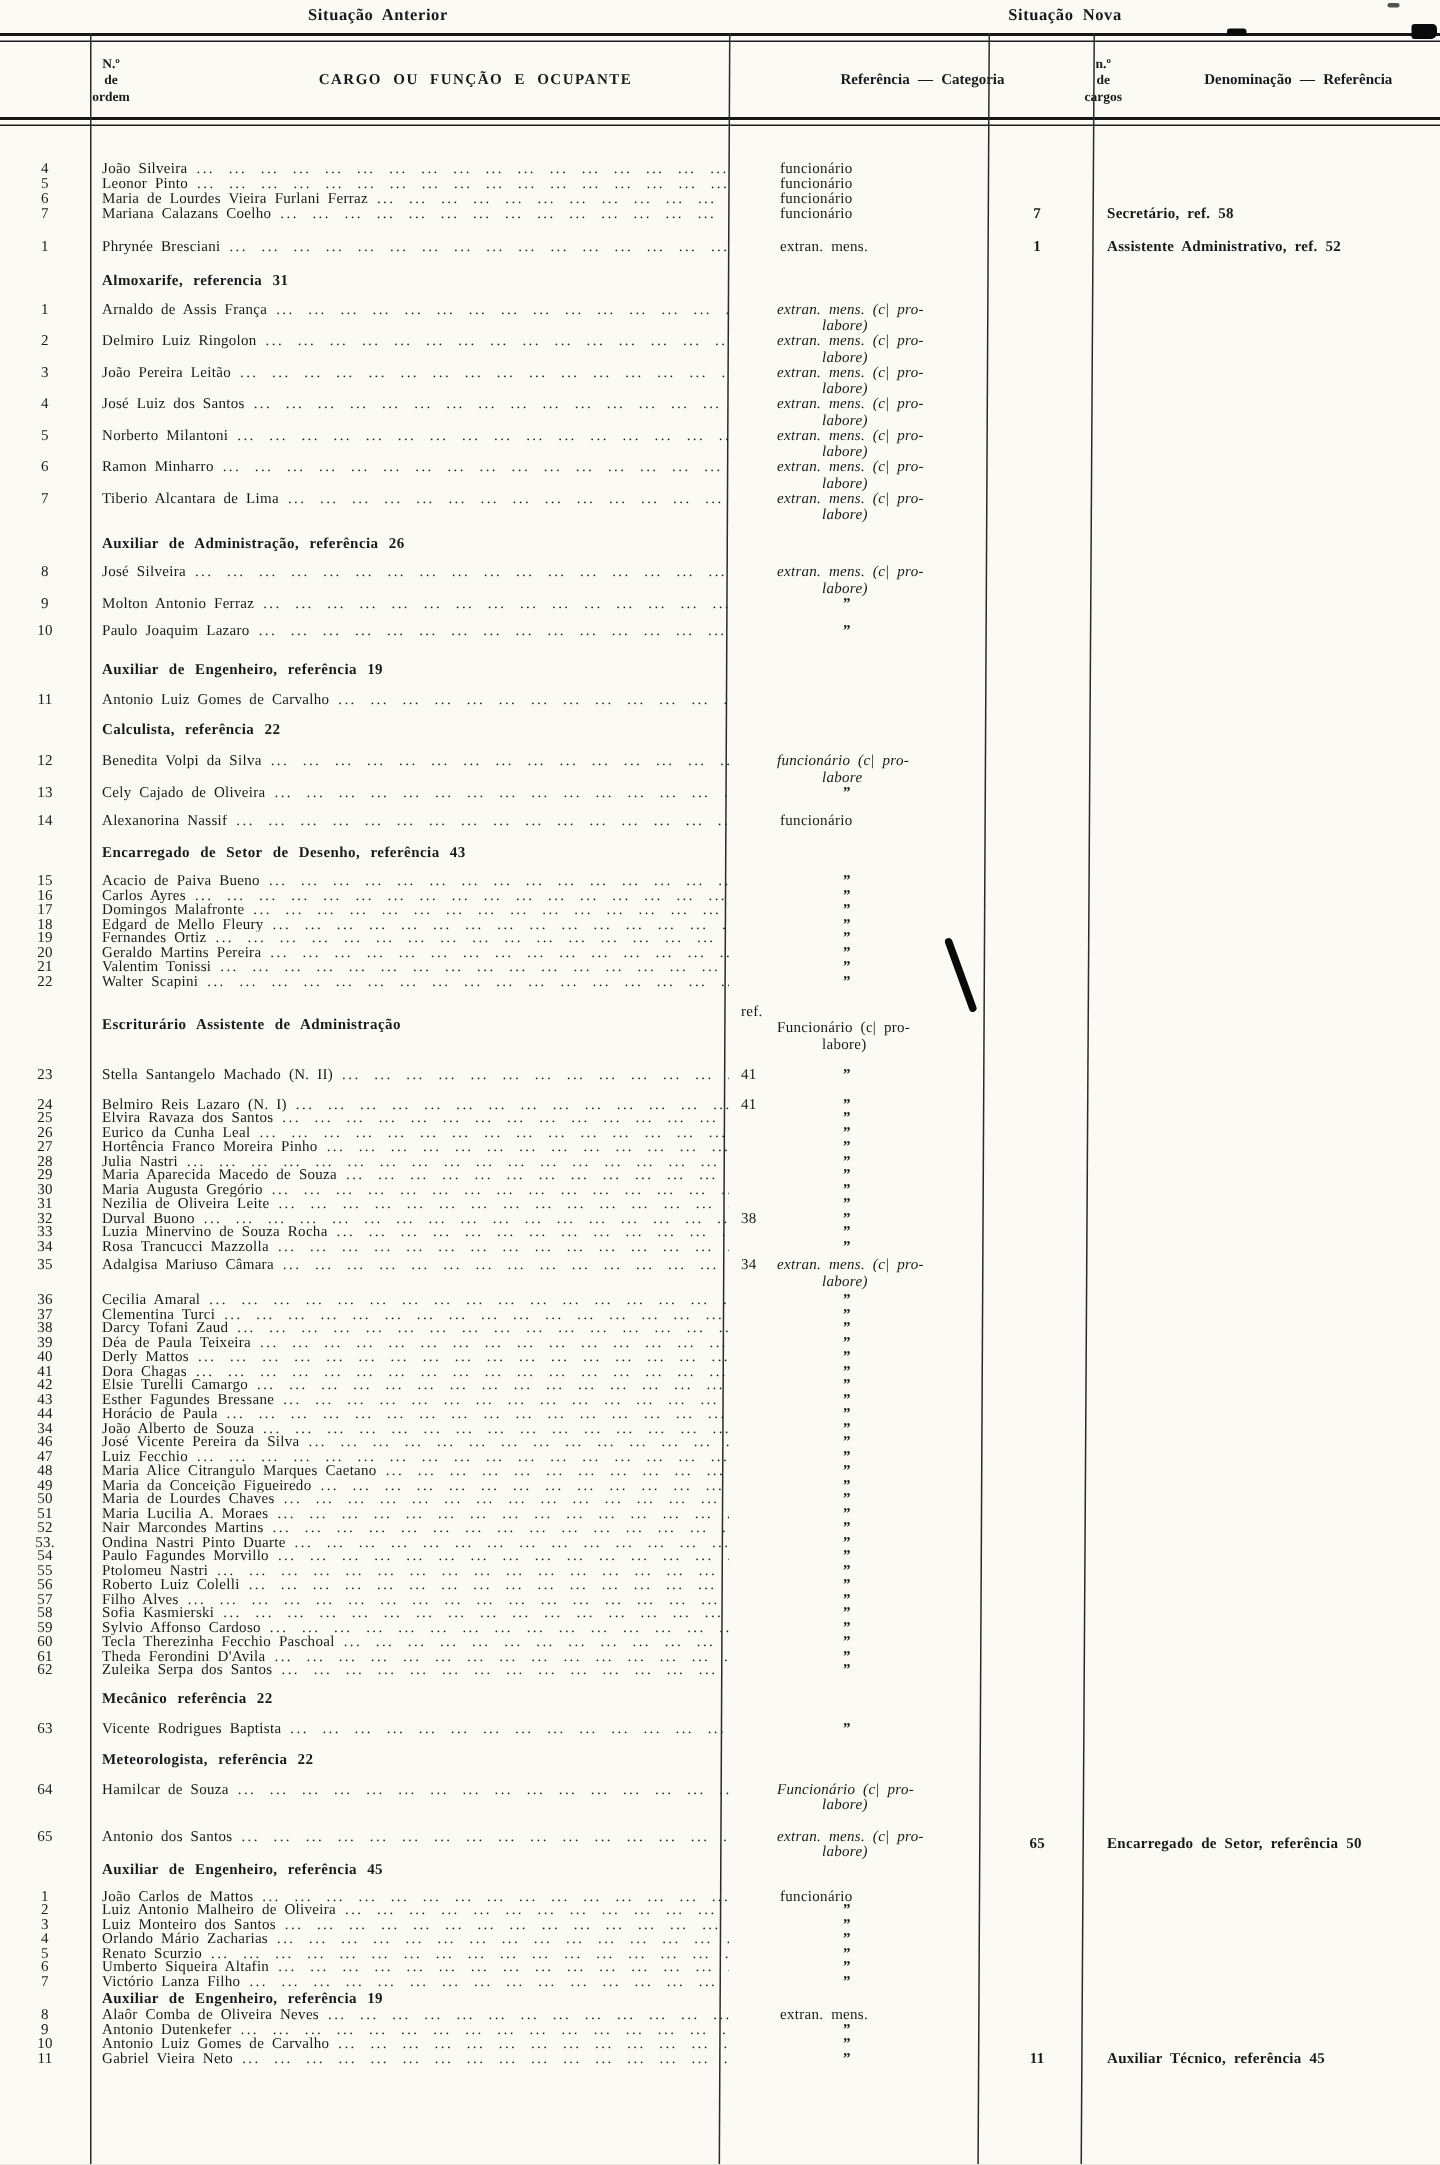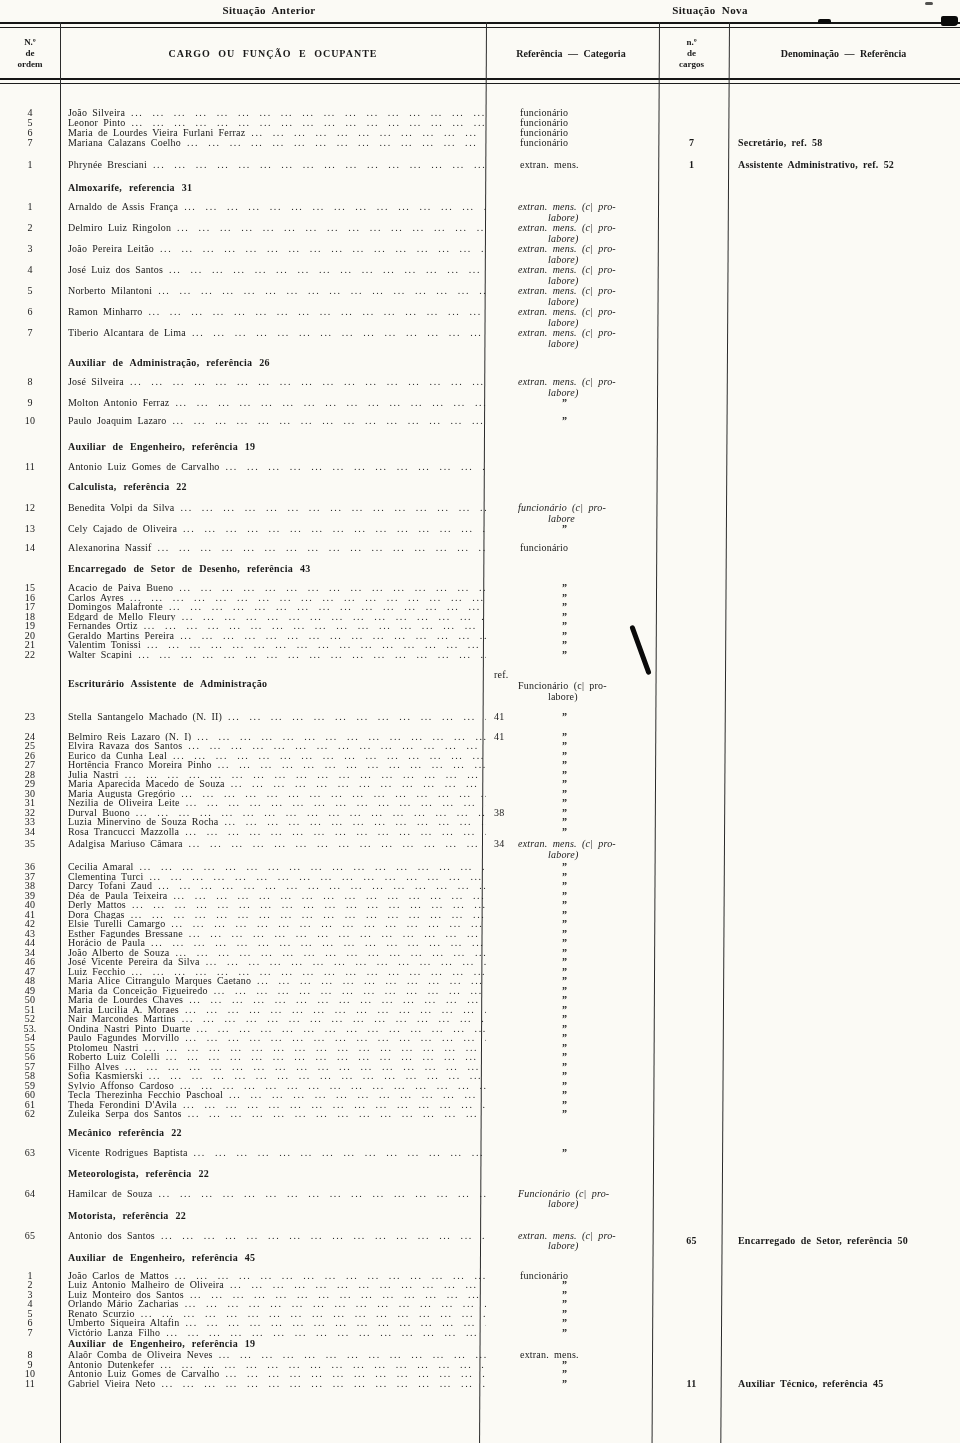--- a/index.html
+++ b/index.html
@@ -6,33 +6,33 @@
   .page{
     position:relative;width:960px;height:1443px;overflow:hidden;
     background:#fbfaf5;
     font-family:"Liberation Serif","DejaVu Serif",serif;
     color:#191919;
     -webkit-font-smoothing:antialiased;
   }
   
   .titlebar{position:relative;height:22px;}
   .t-left,.t-right{position:absolute;top:4px;font-weight:bold;font-size:11px;letter-spacing:.4px;word-spacing:3px;text-align:center;}
-  .t-left{left:17px;width:504px;}
+  .t-left{left:0;width:504px;}
   .t-right{left:486px;width:448px;}
   
   .dbl{height:6px;border-top:2.6px solid #161616;border-bottom:1.4px solid #1d1d1d;box-sizing:border-box;}
   
   .tablewrap{position:relative;height:1421px;overflow:hidden;}
   .vrule{position:absolute;top:0;bottom:0;width:1.3px;background:#2b2b2b;}
   .v1{left:60px;}
   .v2{left:486px;transform:rotate(.28deg);transform-origin:top;}
   .v3{left:659px;transform:rotate(.3deg);transform-origin:top;}
   .v4{left:729px;transform:rotate(.35deg);transform-origin:top;}
   
-  .colheads{display:flex;height:50px;align-items:center;font-weight:bold;}
+  .colheads{display:flex;height:50px;align-items:center;font-weight:bold;padding-left:44px;}
   .ch{box-sizing:border-box;text-align:center;}
   .chc1{width:60px;font-size:9px;line-height:11px;}
   .chc2{width:426px;font-size:10px;letter-spacing:1px;word-spacing:4px;}
   .chc3{width:170px;font-size:10px;word-spacing:3px;}
   .chc4{width:71px;font-size:9px;line-height:11px;}
   .chc5{flex:1;font-size:10px;word-spacing:3px;}
   
   .tbody{padding-top:12px;font-size:10px;}
   .sec{margin-top:10px;}
   .sec:nth-of-type(1){margin-top:12px;}
@@ -1177,29 +1177,20 @@
                   <div class="l">Funcionário (c| pro-</div>
                   <div class="l l2">labore)</div>
                 </div>
               </div>
               <div class="c4"></div>
               <div class="c5"></div>
             </div>
           </div>
         </div>
         <div class="sec">
-          <div class="row sec-head">
-            <div class="c1"></div>
-            <div class="c2">
-              <span class="sec-title">Motorista, referência 22</span>
-            </div>
-            <div class="c3"></div>
-            <div class="c4"></div>
-            <div class="c5"></div>
-          </div>
           <div class="rows">
             <div class="row">
               <div class="c1">65</div>
               <div class="c2">
                 <span class="nm">Antonio dos Santos</span>
                 <span class="dots">... ... ... ... ... ... ... ... ... ... ... ... ... ... ... ... ... ... ... ... ... ... ... ... ... ... ... ... ... ... ... ... ... ... ... ... ... ... ... ... </span>
               </div>
               <div class="c3">
                 <span class="refnum"></span>
                 <div class="catml">

